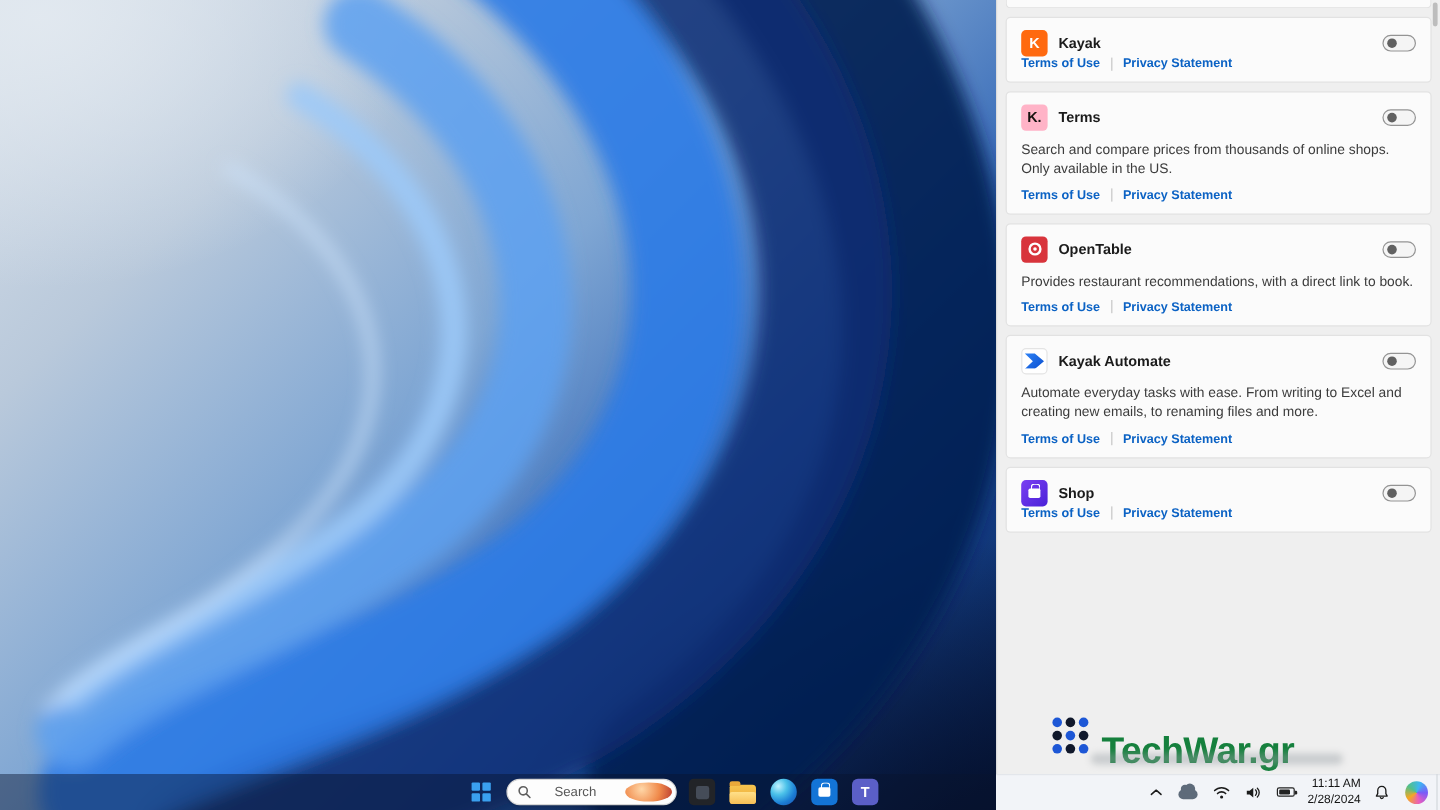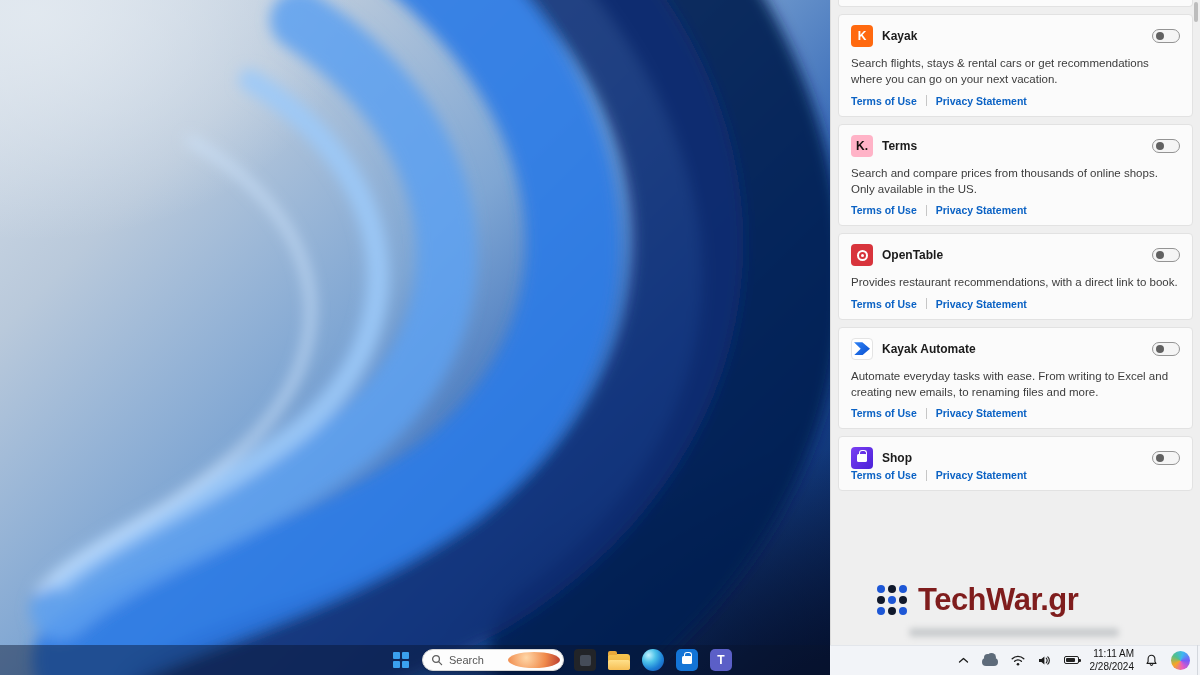--- a/index.html
+++ b/index.html
@@ -44,37 +44,37 @@
   .bag:before { content:""; position:absolute; top:-4px; left:2px; width:6px; height:5px;
     border:1.5px solid #fff; border-bottom:none; border-radius:3px 3px 0 0; }
 
   .scroll-thumb { position:absolute; right:2px; top:2px; width:4px; height:20px; background:#bdbdbd; border-radius:2px; }
 
   
   .watermark { position:absolute; left:46px; top:582px; display:flex; align-items:center; gap:11px; }
   .dots { display:grid; grid-template-columns:repeat(3,8px); grid-template-rows:repeat(3,8px); gap:3px; }
   .dots i { border-radius:50%; display:block; }
   .dots i:nth-child(odd){ background:#1d57d6; } .dots i:nth-child(even){ background:#10182b; }
-  .wm-text { font-size:31px; font-weight:800; color:#7f1d1d; letter-spacing:-0.5px; }
+  .wm-text { font-size:31px; font-weight:800; color:#15803d; letter-spacing:-0.5px;margin-top:26px; }
   .wm-blur { position:absolute; left:78px; top:628px; width:210px; height:9px; background:#9aa0a6;
     opacity:.45; filter:blur(3px); border-radius:4px; }
 
   
   .taskbar { position:absolute; left:0; right:0; bottom:0; height:30px; }
   .tb-bg-left { position:absolute; left:0; top:0; width:830px; height:100%; background:rgba(9,21,46,.45); }
   .tb-bg-right { position:absolute; left:830px; right:0; top:0; height:100%; background:#f2f4f8; border-top:1px solid #e3e6eb; }
   .tb-center { position:absolute; left:388px; top:0; height:100%; display:flex; align-items:center; gap:8px; }
   .tb-ic { width:26px; height:26px; display:flex; align-items:center; justify-content:center; border-radius:4px; cursor:pointer; }
 
   .win-logo { width:16px; height:16px; display:grid; grid-template-columns:7px 7px; grid-template-rows:7px 7px; gap:2px; }
   .win-logo i { background:#3aa0ef; display:block; border-radius:1px; }
 
   .search-pill { width:142px; height:22px; border-radius:11px; background:#fdfdfd; border:1px solid #d6d6d6;
     display:flex; align-items:center; gap:6px; padding:0 3px 0 8px; cursor:pointer; box-shadow:0 1px 2px rgba(0,0,0,.18); }
-  .search-pill span { font-size:11px; color:#565656; flex:1; }
+  .search-pill span { font-size:11px; color:#565656; flex:1;margin-left:13px; }
   .pill-img { width:16px; height:16px; border-radius:50%; flex:0 0 auto;
     background:radial-gradient(circle at 35% 35%, #ffd7a8, #f08a4b 55%, #b9392e); }
 
   .app-dark { width:22px; height:22px; background:#222428; border-radius:4px; display:flex; align-items:center; justify-content:center; }
   .app-dark i { width:11px; height:11px; background:#454c58; border-radius:2px; }
   .folder { width:22px; height:16px; background:linear-gradient(#f7c54f,#eaa93a); border-radius:2px 3px 3px 3px; position:relative; margin-top:3px; }
   .folder:before { content:""; position:absolute; top:-3px; left:0; width:9px; height:4px; background:#eaa93a; border-radius:2px 2px 0 0; }
   .folder:after { content:""; position:absolute; left:0; bottom:0; width:100%; height:10px; background:linear-gradient(#ffe08a,#f6bf55); border-radius:2px; }
   .edge-ball { width:22px; height:22px; border-radius:50%;
     background:radial-gradient(circle at 30% 28%, #c2f2ff 0%, #4cc2e9 32%, #1c7fd6 64%, #1b49a8 100%); }
@@ -123,21 +123,20 @@
     <section class="card partial"></section>
 
     <section class="card">
       <div class="card-head">
         <span class="picon" style="background:#ff690f">K</span>
         <span class="pname">Kayak</span>
         <span class="toggle">
             <span class="knob"></span>
           </span>
       </div>
-      <p class="pdesc">Search flights, stays &amp; rental cars or get recommendations where you can go on your next vacation.</p>
       <div class="plinks">
         <a>Terms of Use</a>
         <span class="lsep"></span>
         <a>Privacy Statement</a>
       </div>
     </section>
 
     <section class="card">
       <div class="card-head">
         <span class="picon" style="background:#ffb3c7;color:#17120f">K.</span>

